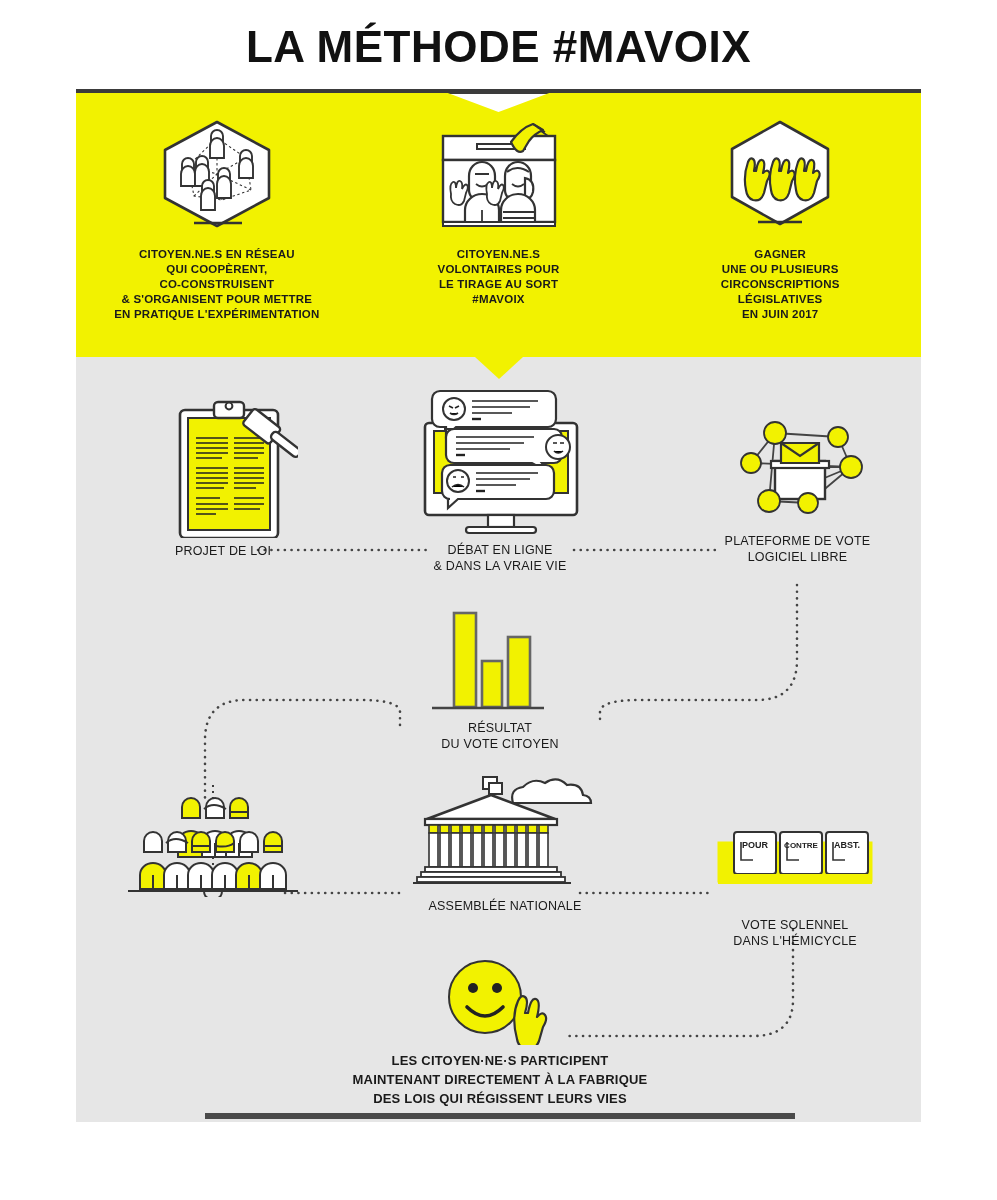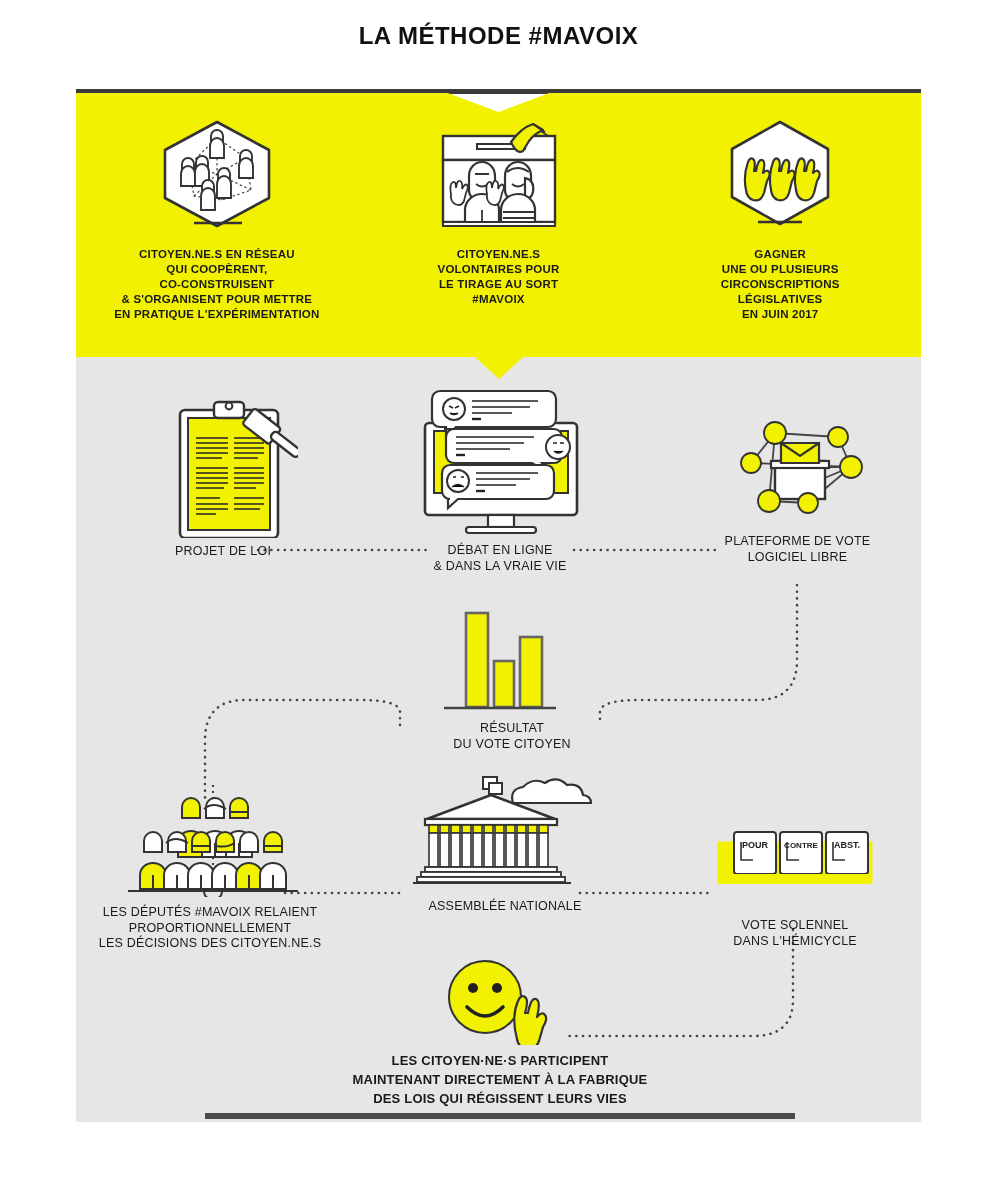--- a/index.html
+++ b/index.html
@@ -2,21 +2,21 @@
 <html><head>
 <meta charset="utf-8">
 <style>
   html,body{margin:0;padding:0;background:#fff;}
   body{width:997px;height:1200px;font-family:"Liberation Sans",sans-serif;overflow:hidden;}
   .page{position:relative;width:997px;height:1200px;background:#ffffff;}
 
   
   .title{
     position:absolute;left:0;top:22px;width:997px;text-align:center;
-    font-size:24px;font-weight:bold;letter-spacing:.5px;color:#111;
+    font-size:44px;font-weight:bold;letter-spacing:.5px;color:#111;
     font-family:"Liberation Sans",sans-serif;
   }
 
   
   .banner-wrap{position:absolute;left:76px;top:89px;width:845px;height:334px;}
   .banner-topbar{position:absolute;left:0;top:0;width:845px;height:5px;background:#3b3b3b;}
   .banner{
     position:absolute;left:0;top:4px;width:845px;height:264px;background:#f2f200;
     clip-path:polygon(0 0, 44% 0, 50% 7.2%, 56% 0, 100% 0, 100% 100%, 56% 100%, 50% 110%, 44% 100%, 0 100%);
   }
@@ -49,21 +49,21 @@
   .node .cap{
     text-align:center;font-size:12.5px;line-height:15.5px;color:#1a1a1a;
     letter-spacing:.2px;white-space:pre-line;font-family:"Liberation Sans",sans-serif;
   }
   .node .cap.bold{font-weight:bold;font-size:13px;line-height:19px;}
 
   
   #n-loi{left:118px;top:388px;width:210px;}
   #n-debat{left:400px;top:385px;width:200px;}
   #n-plateforme{left:690px;top:405px;width:215px;}
-  #n-resultat{left:432px;top:605px;width:160px;}
+  #n-resultat{left:420px;top:605px;width:160px;}
   #n-deputes{left:90px;top:785px;width:240px;}
   #n-assemblee{left:400px;top:775px;width:210px;}
   #n-vote{left:700px;top:828px;width:190px;gap:24px;}
   #n-final{left:330px;top:955px;width:340px;}
 
   .svgico{display:block;}
 </style>
 </head>
 <body>
 
@@ -352,23 +352,20 @@
           <path d="M43,90 v14 M67,90 v14 M91,90 v14 M115,90 v14 M139,90 v14 M163,90 v14" fill="none"></path>
         </g>
         <g fill="none" stroke="#333" stroke-width="1.9" stroke-dasharray="2 4">
             <path d="M103,0 v16"></path>
             <path d="M103,72 v14"></path>
           </g>
         <line x1="18" y1="106" x2="188" y2="106" stroke="#333" stroke-width="2"></line>
         <path d="M94,106 q0,8 9,8 q9,0 9,-8" fill="none" stroke="#333" stroke-width="2"></path>
       </svg>
     </div>
-    <div class="cap" style="margin-top:8px;">LES DÉPUTÉS #MAVOIX RELAIENT
-PROPORTIONNELLEMENT
-LES DÉCISIONS DES CITOYEN.NE.S</div>
   </div>
 
   <div class="node" id="n-assemblee">
     <div>
       <svg class="svgico" width="200" height="118" viewBox="0 0 200 118">
         <g fill="#fff" stroke="#333" stroke-width="2.2">
           <path d="M118,12 q10,-10 22,-4 q12,-8 22,2 q14,-2 16,10 q8,1 8,8 h-78 q-4,-14 10,-16z"></path>
         </g>
         <rect x="78" y="2" width="14" height="12" fill="#fff" stroke="#333" stroke-width="2"></rect>
         <rect x="84" y="8" width="13" height="11" fill="#fff" stroke="#333" stroke-width="2"></rect>

